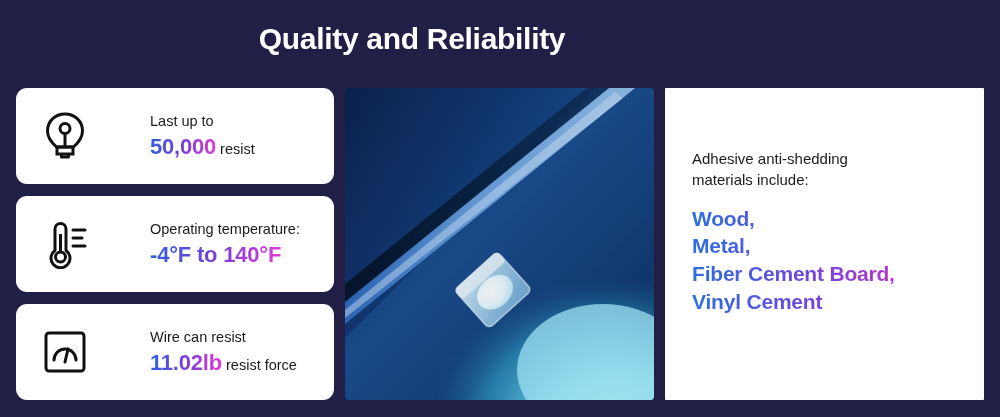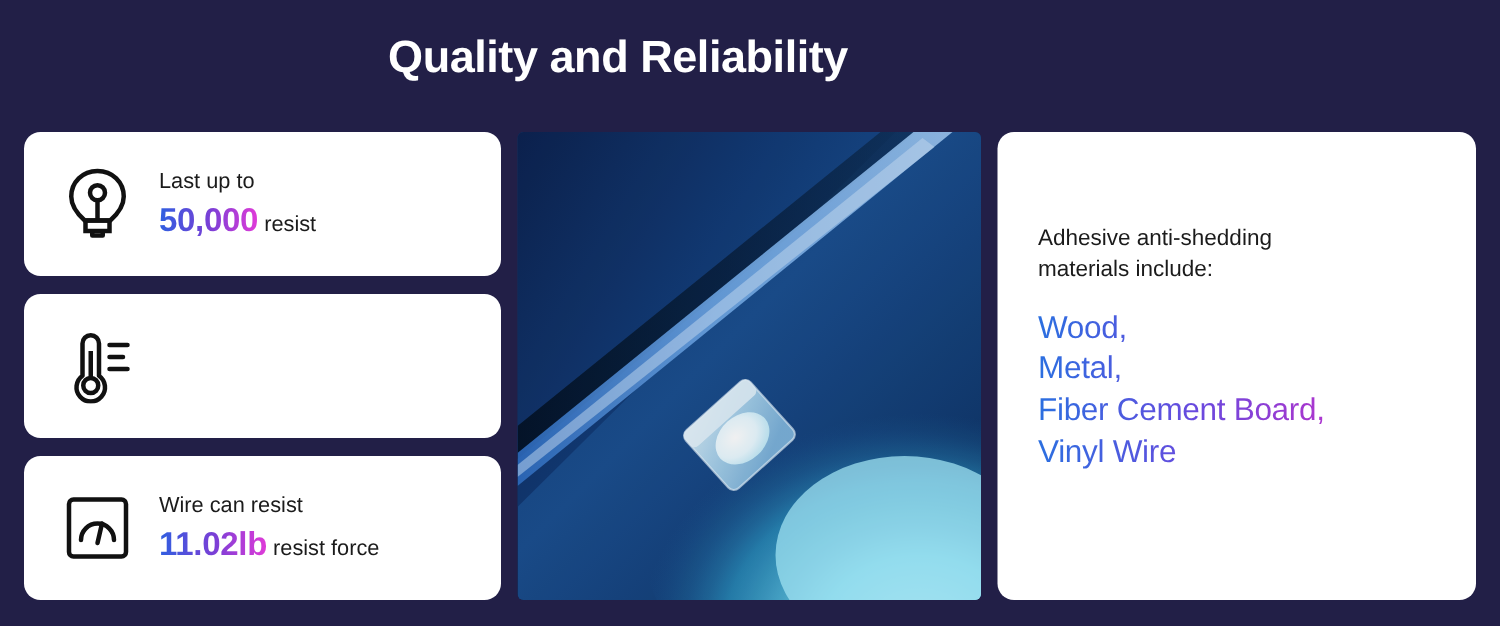--- a/index.html
+++ b/index.html
@@ -41,20 +41,21 @@
     justify-content: space-between;
   }
 
   .spec-card {
     background: #ffffff;
     border-radius: 11px;
     height: 96px;
     display: flex;
     align-items: center;
     padding-left: 22px;
+    gap: 44px;
   }
 
   .spec-icon {
     width: 54px;
     height: 58px;
     flex: 0 0 54px;
     display: flex;
     align-items: center;
     justify-content: center;
   }
@@ -103,39 +104,39 @@
   .photo-svg { display: block; width: 100%; height: 100%; }
 
   
   .materials-card {
     position: absolute;
     left: 665px;
     top: 88px;
     width: 319px;
     height: 312px;
     background: #ffffff;
-    border-radius: 11px;
+    border-radius: 1px;
     padding: 60px 0 0 27px;
   }
 
   .materials-intro {
     font-size: 15px;
     color: #1b1b1b;
     line-height: 1.42;
     max-width: 220px;
   }
 
   .materials-list {
     margin-top: 14px;
     list-style: none;
   }
 
   .materials-list li {
     font-size: 21px;
-    font-weight: normal;
+    font-weight: bold;
     line-height: 1.32;
     letter-spacing: -0.2px;
     width: 256px;
     background: linear-gradient(90deg, #2b6fe0 0%, #6a49de 42%, #a338cf 70%, #e234d8 100%);
     -webkit-background-clip: text;
     background-clip: text;
     -webkit-text-fill-color: transparent;
     color: transparent;
   }
 </style>
@@ -166,20 +167,24 @@
     <span class="spec-icon">
       <svg width="46" height="50" viewBox="0 0 46 50" fill="none" stroke="#111111" stroke-width="3">
         <path d="M13 31.5 L13 10 A5.5 5.5 0 0 1 24 10 L24 31.5 A9.5 9.5 0 1 1 13 31.5 Z" stroke-linejoin="round"></path>
         <circle cx="18.5" cy="38" r="5"></circle>
         <line x1="18.5" y1="33" x2="18.5" y2="15"></line>
         <line x1="31" y1="11" x2="43" y2="11" stroke-linecap="round"></line>
         <line x1="31" y1="19" x2="40" y2="19" stroke-linecap="round"></line>
         <line x1="31" y1="27" x2="43" y2="27" stroke-linecap="round"></line>
       </svg>
     </span>
+    <div class="spec-text">
+      <div class="spec-line-top">Operating temperature:</div>
+      <div class="spec-line-bottom"><span class="grad-num">-4°F to 140°F</span><span></span></div>
+    </div>
   </div>
 
   <div class="spec-card">
     <span class="spec-icon">
       <svg width="44" height="46" viewBox="0 0 44 46" fill="none" stroke="#111111" stroke-width="3">
         <rect x="3" y="4" width="38" height="38" rx="3"></rect>
         <path d="M11 31 A11 11 0 0 1 33 31" stroke-linecap="round"></path>
         <line x1="22" y1="33" x2="25" y2="20" stroke-linecap="round"></line>
       </svg>
     </span>
@@ -255,15 +260,15 @@
     <rect x="0" y="0" width="309" height="312" fill="#000816" opacity="0.06"></rect>
   </svg>
 </div>
 
 <div class="materials-card">
   <p class="materials-intro">Adhesive anti-shedding materials include:</p>
   <ul class="materials-list">
     <li>Wood,</li>
     <li>Metal,</li>
     <li>Fiber Cement Board,</li>
-    <li>Vinyl Wire</li>
+    <li>Vinyl Cement</li>
   </ul>
 </div>
 
 </body></html>

